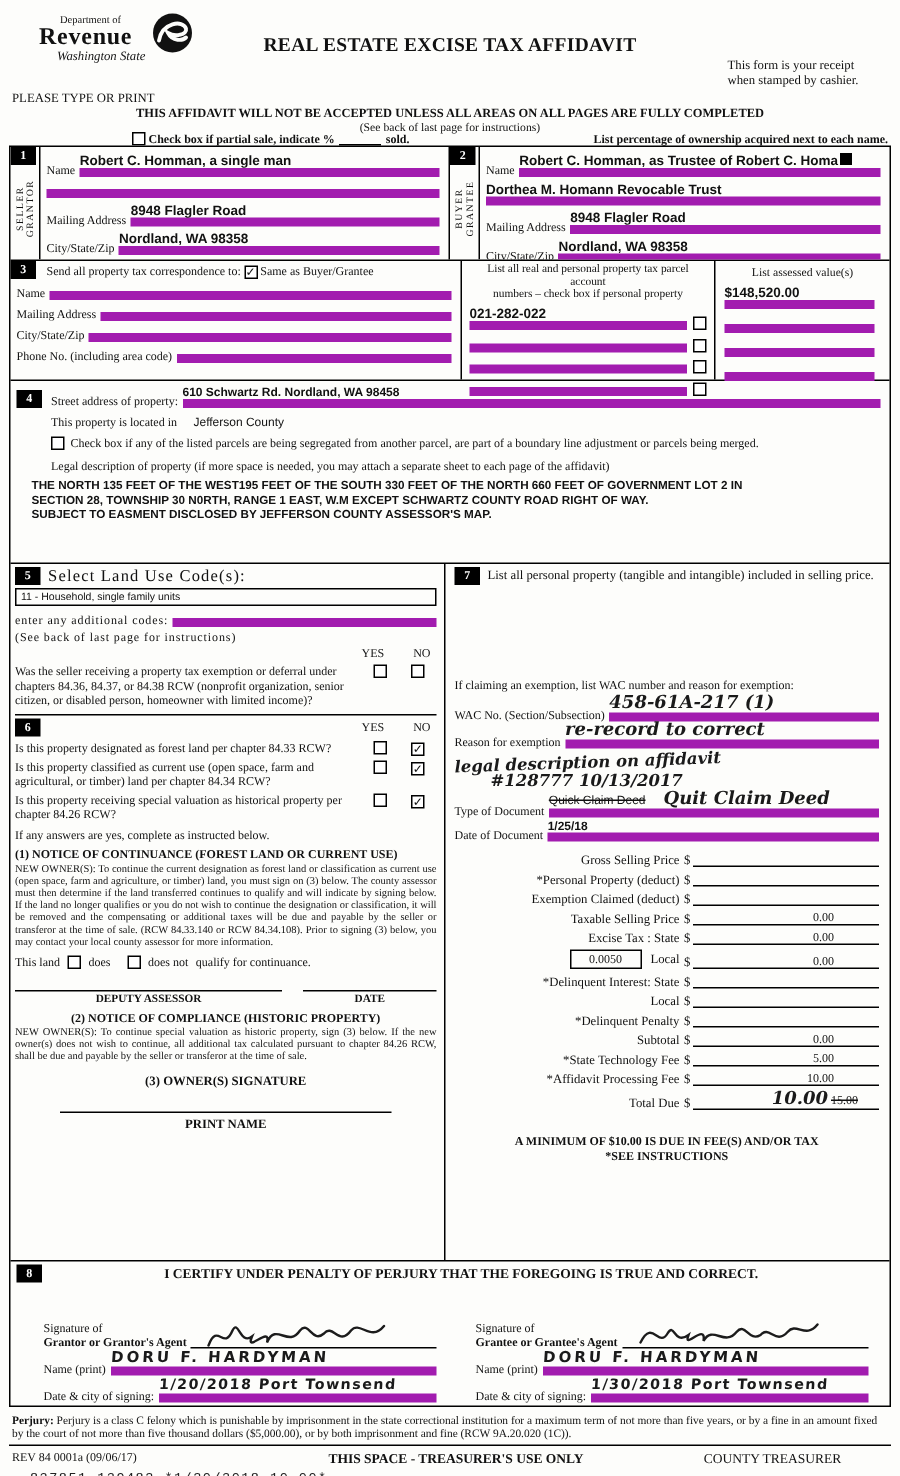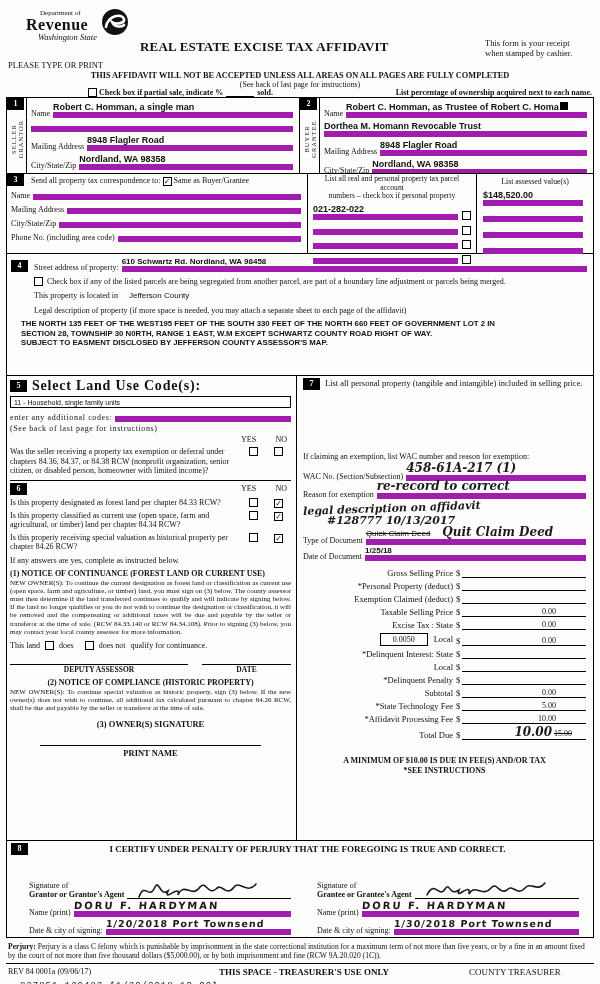--- a/index.html
+++ b/index.html
@@ -11,21 +11,21 @@
   .b { font-weight:bold; }
   .ctr { text-align:center; }
   
   .header { position:relative; height:97px; }
   .logo { position:absolute; left:26px; top:10px; display:flex; align-items:flex-start; }
   .logo-text { line-height:1; }
   .logo-dept { font-size:7px; padding-left:14px; }
   .logo-rev { font-size:16px; font-weight:bold; letter-spacing:0.5px; }
   .logo-state { font-size:8.5px; font-style:italic; padding-left:12px; }
   .logo svg { margin-left:2px; margin-top:-2px; }
-  .title-block { position:absolute; left:140px; width:320px; top:39px; }
+  .title-block { position:absolute; left:140px; width:320px; top:22px; text-align:center; }
   .ftitle { font-size:13px; font-weight:bold; letter-spacing:0.2px; }
   .fchapter { font-size:10px; margin-top:2px; }
   .receipt { position:absolute; right:10px; top:38px; width:105px; font-size:8.5px; line-height:10px; }
   .please { position:absolute; left:8px; top:60px; font-size:8.5px; }
   .warning { position:absolute; left:0; right:0; top:71px; text-align:center; font-weight:bold; font-size:8.3px; }
   .seeback-top { position:absolute; left:0; right:0; top:80px; text-align:center; font-size:7.8px; }
   .partial-row { position:absolute; left:88px; right:8px; top:88px; display:flex; align-items:flex-end; font-size:8px; }
   .partial-row .gap { width:28px; border-bottom:1px solid #000; margin:0 3px; }
   .partial-row .spring { flex:1; }
   
@@ -66,21 +66,21 @@
   
   .sec4 { height:122px; border-bottom:1px solid #000; padding:2px 6px 0 4px; position:relative; }
   .sec4 .numbox { margin-right:6px; }
   .legal-label { margin-top:6px; font-size:8px; }
   .legal-block { margin:4px 0 0 10px; font-family:"Liberation Sans", sans-serif; font-size:7.8px; line-height:9.5px; font-weight:bold; }
   
   .cols { display:flex; height:465px; border-bottom:1.5px solid #000; }
   .colL { width:290px; border-right:1px solid #000; padding:2px 5px 0 3px; overflow:hidden; }
   .colR { flex:1; padding:2px 7px 0 6px; overflow:hidden; position:relative; }
   .s5head { display:flex; align-items:center; gap:5px; }
-  .s5title { font-size:14px; letter-spacing:0.8px;font-weight:bold; }
+  .s5title { font-size:11px; letter-spacing:0.8px; }
   .codebox { border:1.5px solid #000; margin-top:2px; padding:1.5px 3px; font-family:"Liberation Sans",sans-serif; font-size:7px; }
   .lsp { letter-spacing:0.6px; }
   .row-sb { display:flex; justify-content:space-between; align-items:flex-end; margin-top:2px; }
   .ynh { display:flex; width:50px; justify-content:space-between; font-size:8px; padding-right:4px; }
   .qrow { display:flex; align-items:flex-start; margin-top:3px; }
   .qtext { flex:1; padding-right:4px; line-height:9.5px; font-size:8px; }
   .cbcol { width:25px; text-align:center; }
   .s6head { display:flex; justify-content:space-between; align-items:center; border-top:1px solid #000; margin-top:4px; padding-top:2px; }
   .small7 { font-size:7px; line-height:8.2px; text-align:justify; }
   .notice-title { font-size:8px; font-weight:bold; margin-top:4px; }
@@ -285,26 +285,26 @@
       </div>
     </div>
 
     <div class="sec4">
       <div class="frow" style="margin-top:1px">
         <span class="numbox">4</span>
         <span class="flabel">Street address of property:</span>
         <span class="wl"><span class="typed-sm b">610 Schwartz Rd. Nordland, WA 98458</span></span>
       </div>
       <div class="frow" style="padding-left:23px">
+        <span class="flabel">This property is located in</span>
+        <span class="typed-sm" style="margin-left:8px">Jefferson County</span>
+      </div>
+      <div class="frow" style="padding-left:23px">
         <span class="cb"></span>
         <span style="margin-left:4px">Check box if any of the listed parcels are being segregated from another parcel, are part of a boundary line adjustment or parcels being merged.</span>
-      </div>
-      <div class="frow" style="padding-left:23px">
-        <span class="flabel">This property is located in</span>
-        <span class="typed-sm" style="margin-left:8px">Jefferson County</span>
       </div>
       <div class="legal-label" style="padding-left:23px">Legal description of property (if more space is needed, you may attach a separate sheet to each page of the affidavit)</div>
       <div class="legal-block">
         <div>THE NORTH 135 FEET OF THE WEST195 FEET OF THE SOUTH 330 FEET OF THE NORTH 660 FEET OF GOVERNMENT LOT 2 IN</div>
         <div>SECTION 28, TOWNSHIP 30 N0RTH, RANGE 1 EAST, W.M   EXCEPT SCHWARTZ COUNTY ROAD RIGHT OF WAY.</div>
         <div>SUBJECT TO EASMENT DISCLOSED BY JEFFERSON COUNTY ASSESSOR'S MAP.</div>
       </div>
     </div>
 
     <div class="cols">

